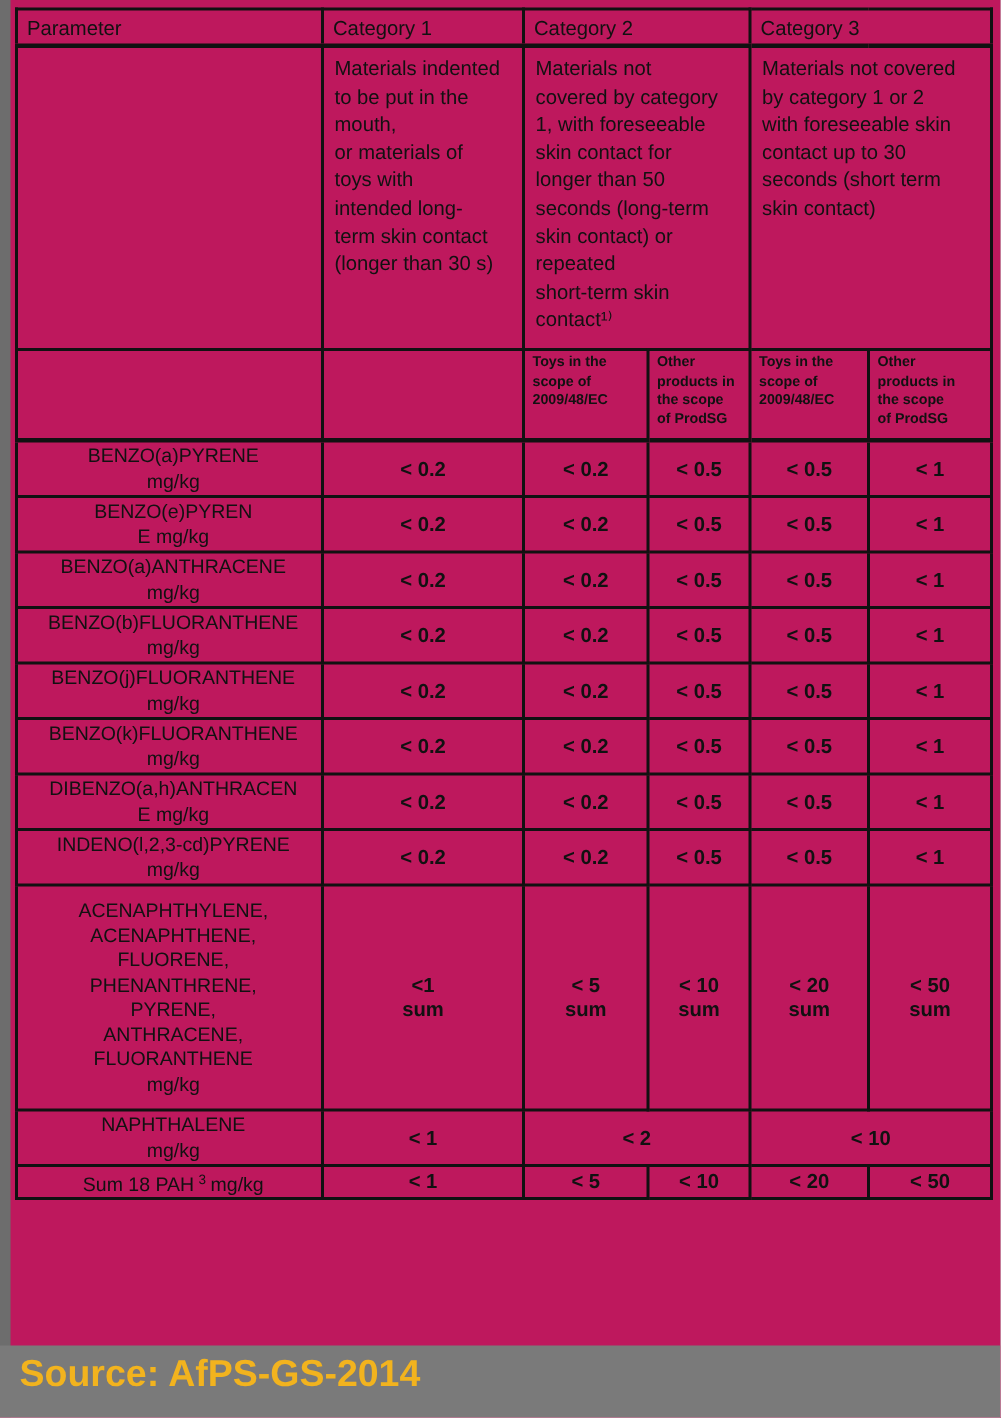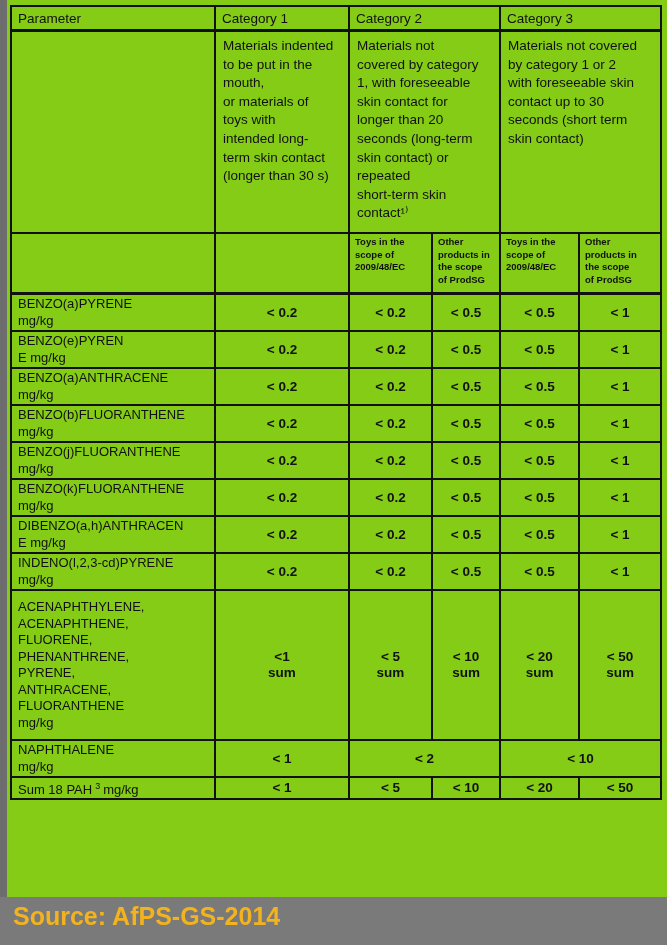--- a/index.html
+++ b/index.html
@@ -1,19 +1,19 @@
 <!DOCTYPE html>
 <html><head>
 <meta charset="utf-8">
 <style>
   html,body{margin:0;padding:0;background:#c8c8c8;}
   .page{
     position:relative;
     width:667px;height:945px;
-    background:#84cc16;
+    background:#be185d;
     overflow:hidden;
     font-family:"Liberation Sans","DejaVu Sans",sans-serif;
     color:#111;
   }
   .left-strip{
     position:absolute;left:0;top:0;width:7px;height:945px;
     background:#6d6d6d;
   }
   table.limits{
     position:absolute;left:10px;top:5px;
@@ -54,21 +54,21 @@
     line-height:12.5px;
     padding:2px 1px 0 5px;
     white-space:pre-line;
     border-bottom-width:3px;
     margin-top:46px;
   }
   tr.data-row{height:37px;}
   tr.data-row td.param{
     font-size:13px;
     line-height:16.5px;
-    text-align:left;
+    text-align:center;
     vertical-align:middle;
     padding:1px 1px 1px 6px;
     white-space:pre-line;
   }
   tr.data-row td.val{
     text-align:center;
     vertical-align:middle;
     font-weight:700;
     font-size:13.5px;
     line-height:16px;
@@ -128,21 +128,21 @@
 mouth,
 or materials of
 toys with
 intended long-
 term skin contact
 (longer than 30 s)</td>
         <td colspan="2">Materials not
 covered by category
 1, with foreseeable
 skin contact for
-longer than 20
+longer than 50
 seconds (long-term
 skin contact) or
 repeated
 short-term skin
 contact¹⁾</td>
         <td colspan="2">Materials not covered
 by category 1 or 2
 with foreseeable skin
 contact up to 30
 seconds (short term

